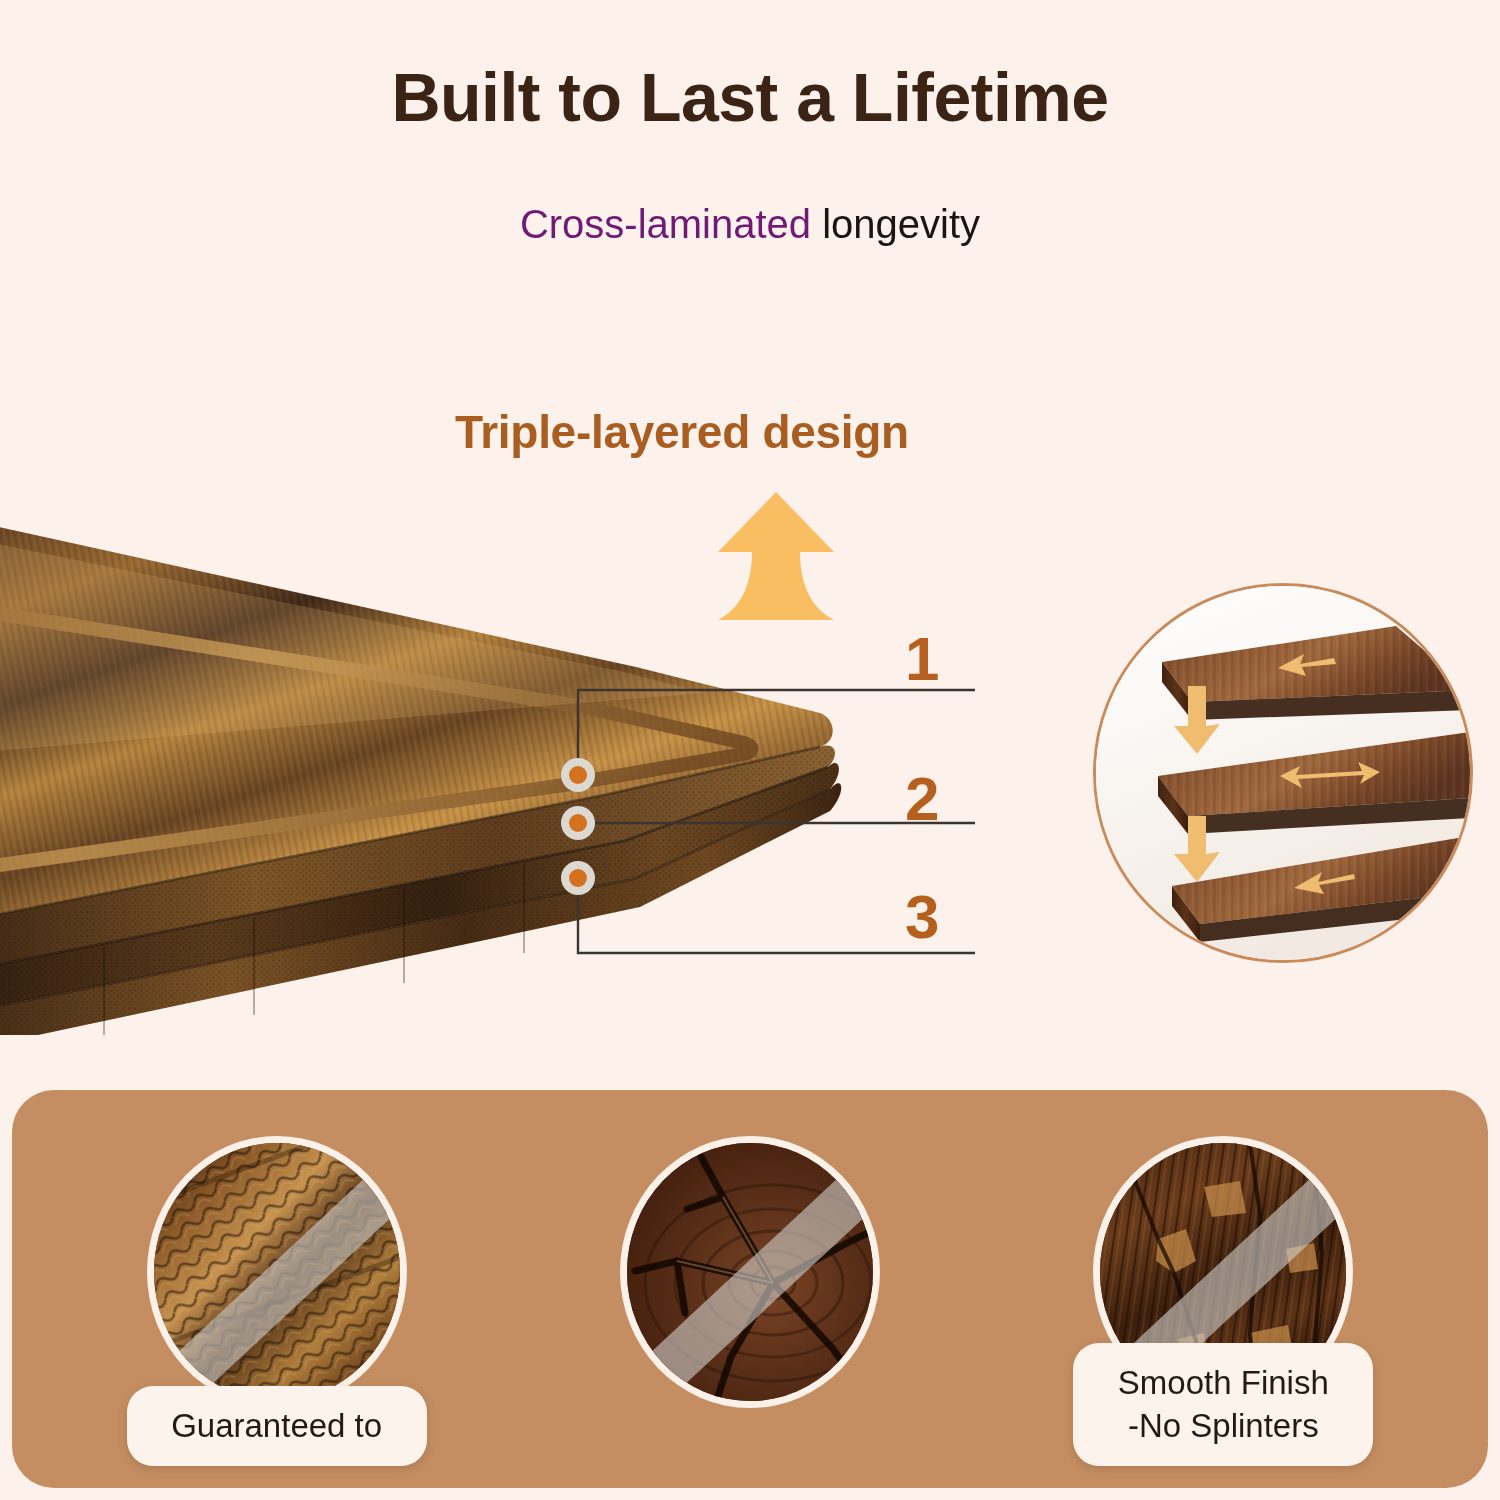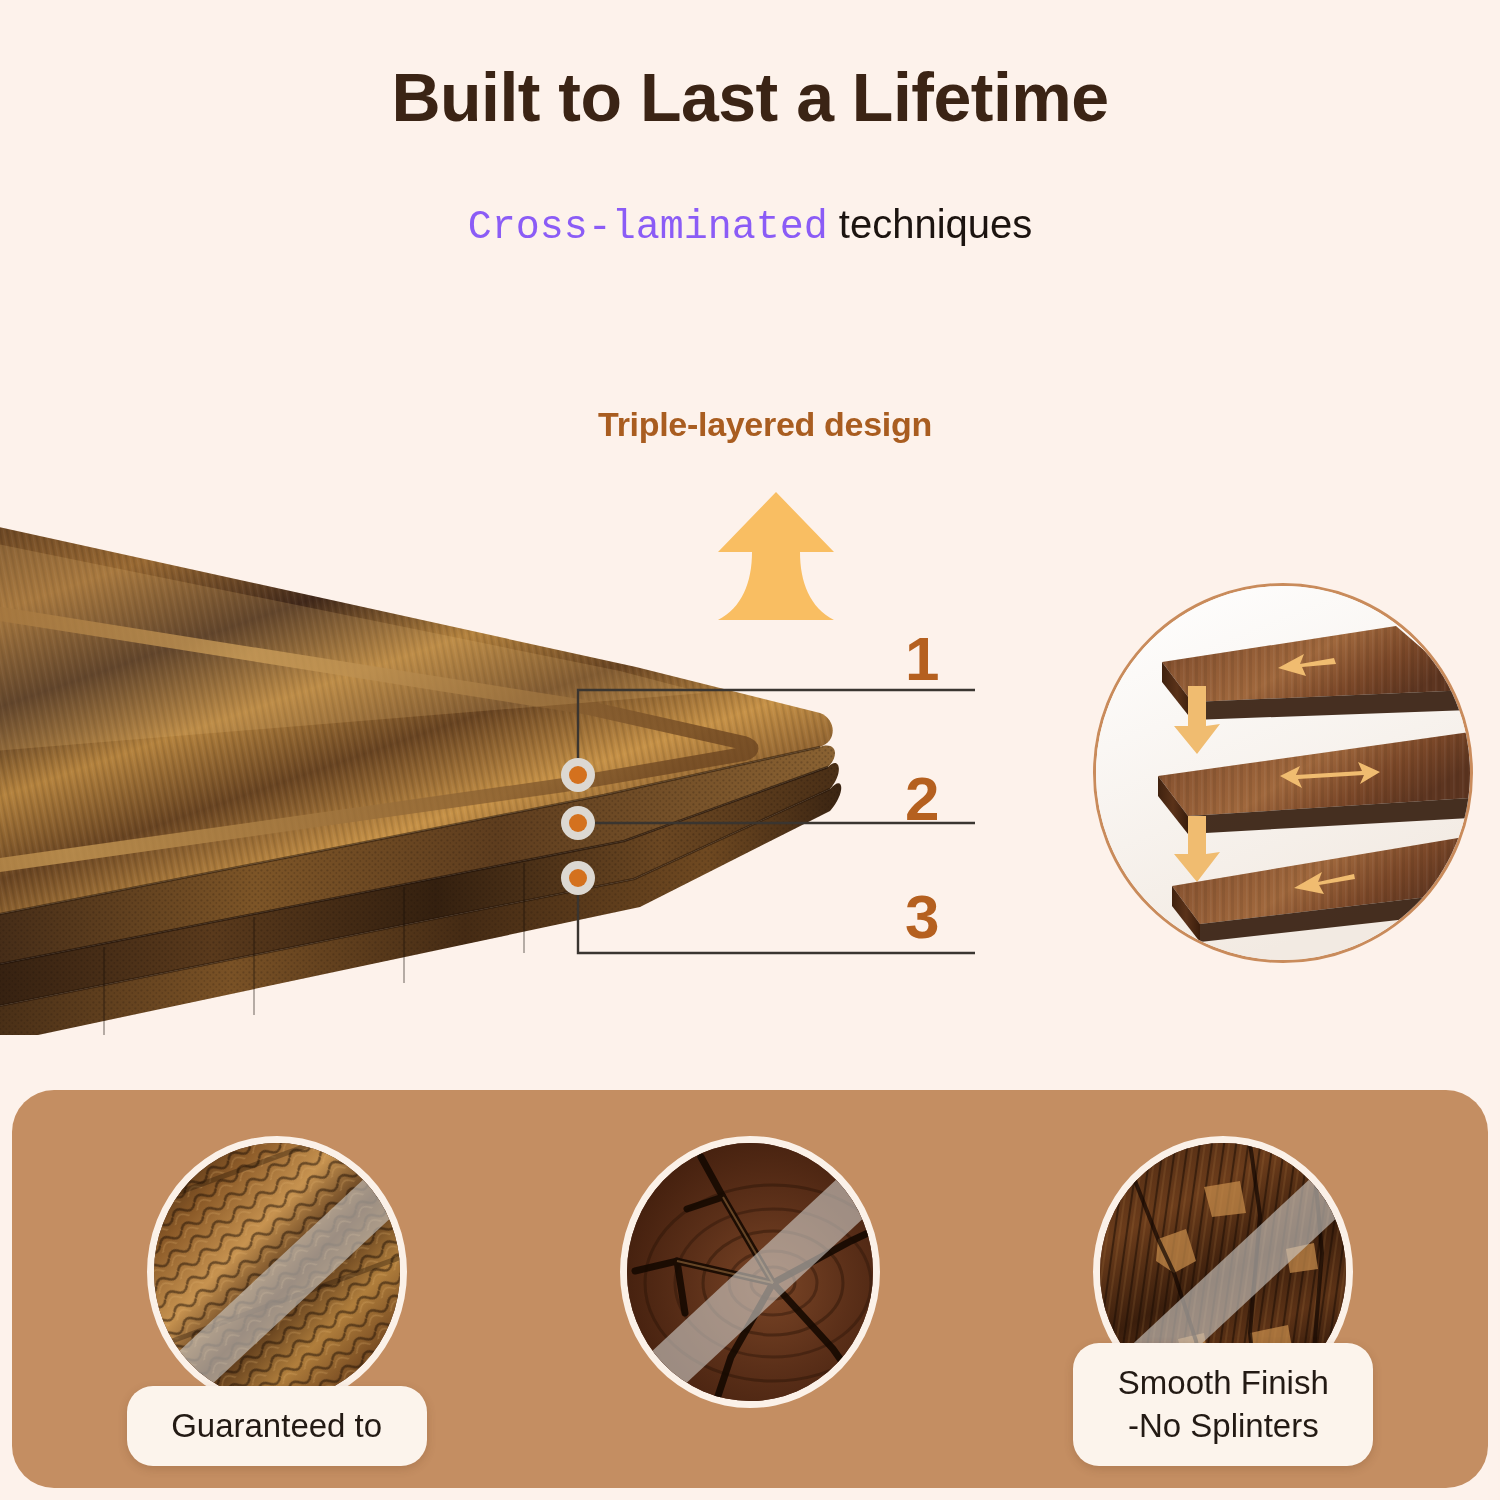--- a/index.html
+++ b/index.html
@@ -21,27 +21,27 @@
     color:#3B2415;
     line-height:1.05;
   }
   #subtitle{
     position:absolute;left:0;right:0;top:196px;
     text-align:center;
     font-size:40px;font-weight:normal;
     color:#1C1410;
     line-height:1.42;
   }
-  #subtitle .hl{color:#8b5cf6;font-family:Liberation Mono, monospace;}
+  #subtitle .hl{color:#701a75;}
 
   
   #layer-heading{
     position:absolute;left:455px;top:405px;width:620px;
-    text-align:center;
-    font-size:34px;font-weight:bold;
+    text-align:left;
+    font-size:46px;font-weight:bold;
     color:#A95D20;
     letter-spacing:-0.3px;
   }
 
   
   #up-arrow{position:absolute;left:714px;top:490px;width:124px;height:134px;}
 
   
   #board-photo{
     position:absolute;left:-16px;top:455px;width:860px;height:580px;
@@ -120,21 +120,21 @@
   .feature-label .l2{display:block;}
 </style>
 </head>
 <body>
 
 <div class="stage">
 
   <div id="page-title">Built to Last a Lifetime</div>
 
   <div id="subtitle">
-    <div><span class="hl">Cross-laminated</span><span> techniques</span></div>
+    <div><span class="hl">Cross-laminated</span><span> longevity</span></div>
   </div>
 
   <div id="layer-heading">Triple-layered design</div>
 
   <svg id="up-arrow" viewBox="0 0 124 134">
     <path d="M62 2 L120 62 L86 62 C86 92 96 118 120 130 L4 130
              C28 118 38 92 38 62 L4 62 Z" fill="#F9BE62"></path>
   </svg>
 
   <div id="board-photo">

